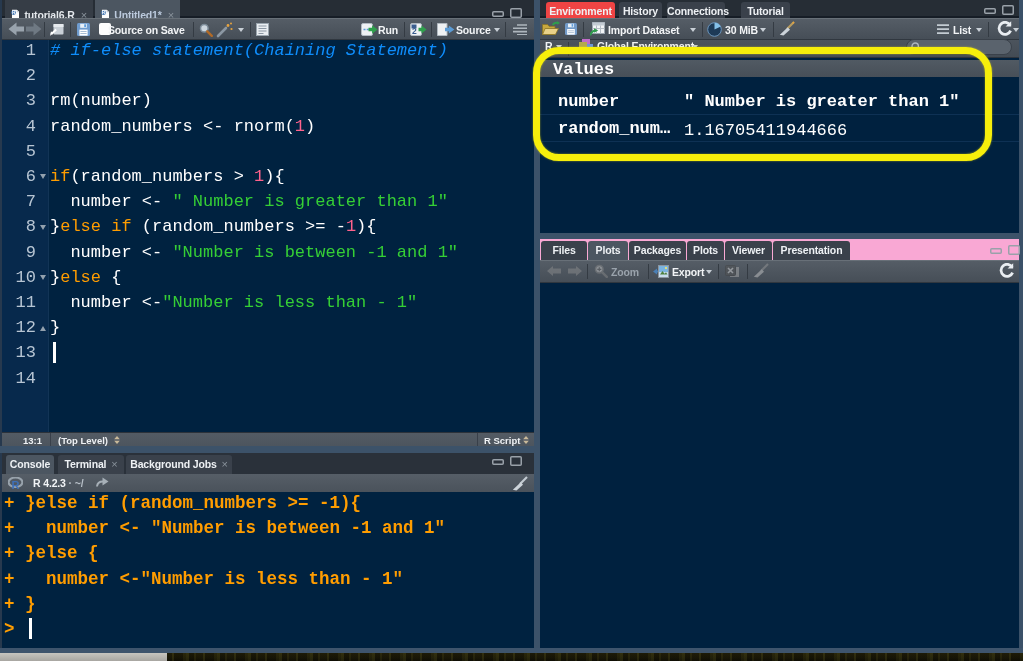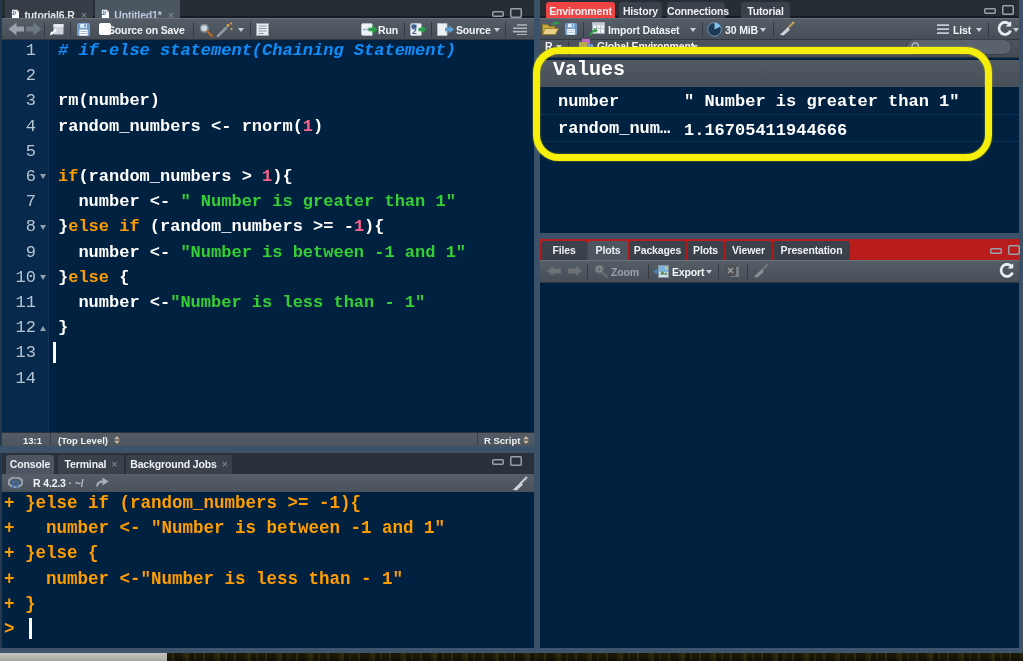--- a/index.html
+++ b/index.html
@@ -23,43 +23,43 @@
 #edtabs{left:2px;top:0;width:532px;height:18px;border-bottom:2px solid #161d26}
 .edtab{position:absolute;top:0;height:29px;display:flex;align-items:center;font-size:10.5px;font-weight:700;letter-spacing:-0.15px;padding:0 6px}
 .x{color:#8a939c;font-size:11px;font-weight:400;margin-left:6px}
 #edtools{left:2px;top:18px;width:532px;height:22px}
 #editor{left:2px;top:40px;width:532px;height:392px;background:#002240}
 #gutter{left:2px;top:40px;width:47px;height:392px;background:#07294c;border-right:1px solid #123456}
 #gutnums{left:2px;top:37.9px;width:34px;text-align:right;font-size:17px;line-height:25.2px;color:#b7c5d3;white-space:pre}
 .icon{position:absolute}
 .dd{display:inline-block;width:0;height:0;border-left:3.5px solid transparent;border-right:3.5px solid transparent;border-top:4px solid #c8cfd6;vertical-align:middle}
 .gray{filter:grayscale(1) opacity(.45)}
-#code{left:58px;top:37.9px;font-size:17px;line-height:25.2px;color:#fff;font-weight:700;white-space:pre}
+#code{left:50px;top:37.9px;font-size:17px;line-height:25.2px;color:#fff;font-weight:400;white-space:pre}
 #code .cm{color:#0e8dfb;font-style:italic}
 #code .k{color:#ff9d00}
 #code .s{color:#35cf35}
 #code .n{color:#ff628c}
 
 #edstatus{left:2px;top:432px;width:532px;height:28px;background:linear-gradient(#535b64,#464e57);border-top:1px solid #2c323a;color:#eef1f4;font-size:9.5px;font-weight:700}
 
 #hdiv1{left:0;top:446px;width:536px;height:7px;background:#3c5269}
 
 #ctabs{left:2px;top:453px;width:532px;height:35px;background:#2a313a}
 #cver{left:2px;top:474px;width:532px;height:18px;background:linear-gradient(#565e67,#4a525b)}
 #console{left:2px;top:492px;width:532px;height:156px;background:#002240}
 #ctext{left:4px;top:491px;font-size:17.5px;line-height:25.2px;color:#ff9d00;font-weight:700;white-space:pre}
 
 #vdiv{left:534px;top:0;width:6px;height:648px;background:#3c5269}
 #envtabs{left:540px;top:0;width:479px;height:18px;border-bottom:2px solid #161d26}
 #envtools{left:540px;top:18px;width:479px;height:22px}
 #envrow{left:540px;top:40px;width:479px;height:18px;background:linear-gradient(#4c545d,#434b54);border-bottom:1px solid #2e343c}
 #envbody{left:540px;top:58px;width:479px;height:175px;background:#00213f}
-#valhdr{left:540px;top:60px;width:479px;height:27px;background:linear-gradient(#515a63,#474f58);color:#fff;font-size:20px;font-weight:700;line-height:19px}
+#valhdr{left:540px;top:60px;width:479px;height:17px;background:linear-gradient(#515a63,#474f58);color:#fff;font-size:17px;font-weight:700;line-height:19px}
 #hdiv2{left:540px;top:233px;width:479px;height:6px;background:#3c5269}
-#pltabs{left:540px;top:239px;width:479px;height:32px;background:#b91c1c}
+#pltabs{left:540px;top:239px;width:479px;height:32px;background:#f9a8d4}
 #pltools{left:540px;top:260px;width:479px;height:23px}
 #plbody{left:540px;top:283px;width:479px;height:365px;background:#00213f}
 
 .rtab{position:absolute;top:2px;height:19px;line-height:18px;text-align:center;font-size:10.5px;font-weight:700;letter-spacing:-0.15px;color:#eef1f4;background:#3a414b;border-radius:3px 3px 0 0}
 
 #yellow{left:533px;top:47px;width:459px;height:114px;border:7px solid #f6ee0b;border-radius:26px;box-shadow:0 0 2px rgba(246,238,11,.6), inset 0 0 2px rgba(246,238,11,.6)}
 .minmax{position:absolute;display:flex;gap:6px}
 </style></head>
 <body>
 
@@ -332,21 +332,21 @@
 <div class="abs" style="left:906px;top:39px;width:106px;height:16px;background:#5a636d;border:1px solid #3a414a;border-radius:8px"></div>
 <svg class="icon" style="left:911px;top:42px" width="11" height="11">
     <circle cx="4.2" cy="4.2" r="3.2" fill="none" stroke="#aeb6bd" stroke-width="1.4"></circle>
     <line x1="6.7" y1="6.7" x2="10" y2="10" stroke="#aeb6bd" stroke-width="1.6"></line>
   </svg>
 <div class="abs" id="envbody"></div>
 <div class="abs mono" id="valhdr"><span style="margin-left:13px">Values</span></div>
 <div class="abs mono" style="left:558px;top:92px;font-size:17px;font-weight:700;color:#fff;white-space:pre">number</div>
 <div class="abs mono" style="left:684px;top:92px;font-size:17px;font-weight:700;color:#fff;white-space:pre">" Number is greater than 1"</div>
 <div class="abs mono" style="left:558px;top:119px;font-size:17px;font-weight:700;color:#fff;white-space:pre">random_num…</div>
-<div class="abs mono" style="left:684px;top:121px;font-size:17px;font-weight:700;color:#fff;white-space:pre">1.16705411944666</div>
+<div class="abs mono" style="left:684px;top:121px;font-size:17px;font-weight:400;color:#fff;white-space:pre">1.16705411944666</div>
 
 <div class="abs" style="left:540px;top:114px;width:479px;height:1px;background:#0e3154"></div>
 <div class="abs" style="left:540px;top:141px;width:479px;height:1px;background:#0e3154"></div>
 <div class="abs" id="hdiv2"></div>
 <div class="abs" id="pltabs">
   <div class="rtab" style="left:1px;width:46px">Files</div>
   <div class="rtab" style="left:48px;width:40px;background:#4c5661">Plots</div>
   <div class="rtab" style="left:89px;width:57px">Packages</div>
   <div class="rtab" style="left:147px;width:37px">Plots</div>
   <div class="rtab" style="left:185px;width:47px">Viewer</div>

